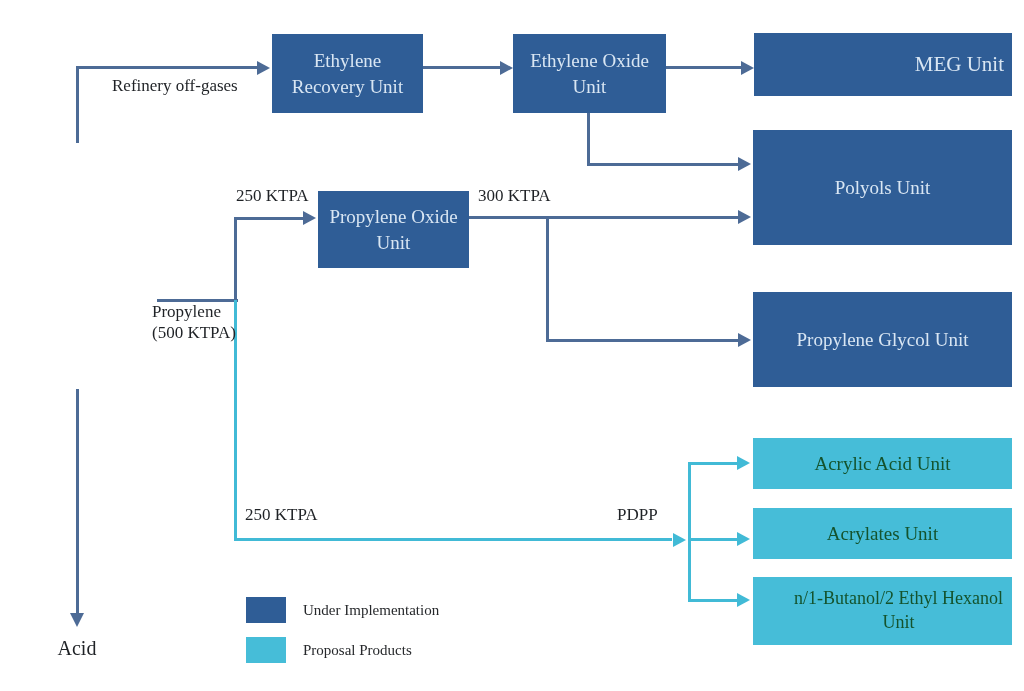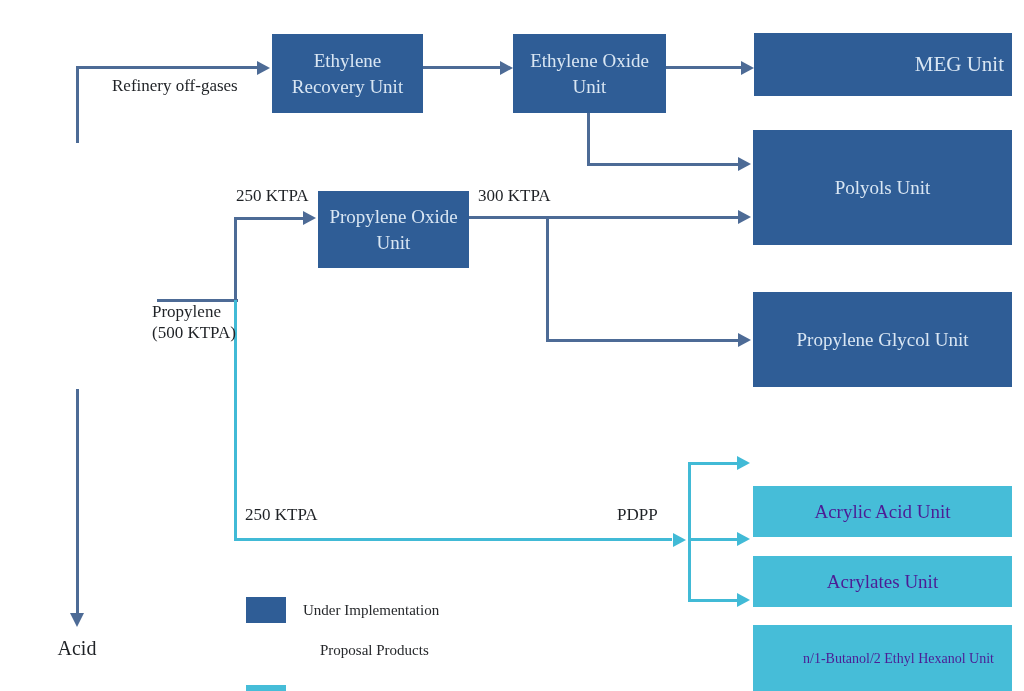--- a/index.html
+++ b/index.html
@@ -5,21 +5,21 @@
   html,body { margin:0; padding:0; background:#ffffff; }
   #stage {
     position:relative; width:1024px; height:691px; background:#ffffff;
     font-family:"Liberation Serif","DejaVu Serif",serif; overflow:hidden;
   }
   .node {
     position:absolute; display:flex; align-items:center; justify-content:center;
     text-align:center; line-height:1.32; padding:2px 8px; box-sizing:border-box;
   }
   .impl { background:#2F5D96; color:#D9E6F3; }
-  .prop { background:#46BDD8; color:#4c1d95;margin-top:48px; }
+  .prop { background:#46BDD8; color:#14532d; }
   .lh { position:absolute; height:3px; background:#4D6B96; }
   .lv { position:absolute; width:3px; background:#4D6B96; }
   .cy  { background:#41BAD6; }
   .ar {
     position:absolute; width:0; height:0;
     border-top:7px solid transparent; border-bottom:7px solid transparent;
     border-left:13px solid #4D6B96;
   }
   .ar.cy { background:none; border-left-color:#41BAD6; }
   .ad {
@@ -102,21 +102,21 @@
   </div>
 
   <div class="node prop" style="left:753px; top:438px; width:259px; height:51px; font-size:19px;">
     <span>Acrylic Acid Unit</span>
   </div>
 
   <div class="node prop" style="left:753px; top:508px; width:259px; height:51px; font-size:19px;">
     <span>Acrylates Unit</span>
   </div>
 
-  <div class="node prop" style="left:753px; top:577px; width:259px; height:68px; font-size:14px;padding-left:40px;">
+  <div class="node prop" style="left:753px; top:577px; width:259px; height:68px; font-size:18px;padding-left:40px;">
     <span>n/1-Butanol/2 Ethyl Hexanol Unit</span>
   </div>
 
   <div class="flabel" style="left:112px; top:76px;">Refinery off-gases</div>
 
   <div class="flabel" style="left:236px; top:186px;">250 KTPA</div>
 
   <div class="flabel" style="left:478px; top:186px;">300 KTPA</div>
 
   <div class="flabel" style="left:152px; top:301px; line-height:21px;">
@@ -127,16 +127,16 @@
   <div class="flabel" style="left:245px; top:505px;">250 KTPA</div>
 
   <div class="flabel" style="left:617px; top:505px;">PDPP</div>
 
   <div class="flabel" style="left:48px; top:637px; width:58px; text-align:center; font-size:20px;">Acid</div>
 
   <div>
     <div class="legend-swatch impl" style="left:246px; top:597px;"></div>
     <div class="legend-label" style="left:303px; top:602px;">Under Implementation</div>
     <div class="legend-swatch prop" style="left:246px; top:637px;"></div>
-    <div class="legend-label" style="left:303px; top:642px;margin-left:17px;">Proposal Products</div>
+    <div class="legend-label" style="left:303px; top:642px;">Proposal Products</div>
   </div>
 
 </div>
 
 </body></html>

